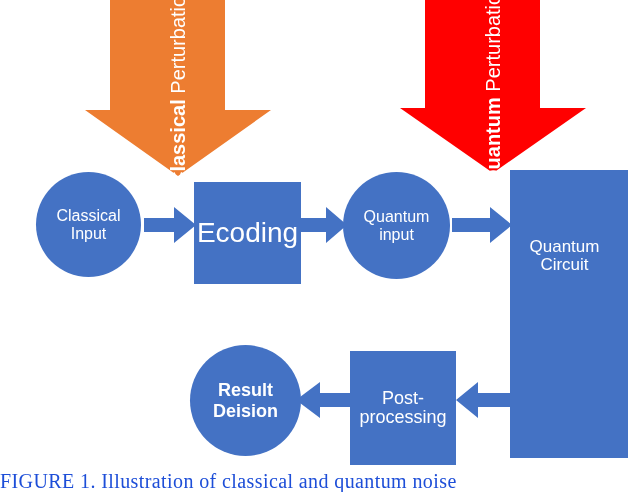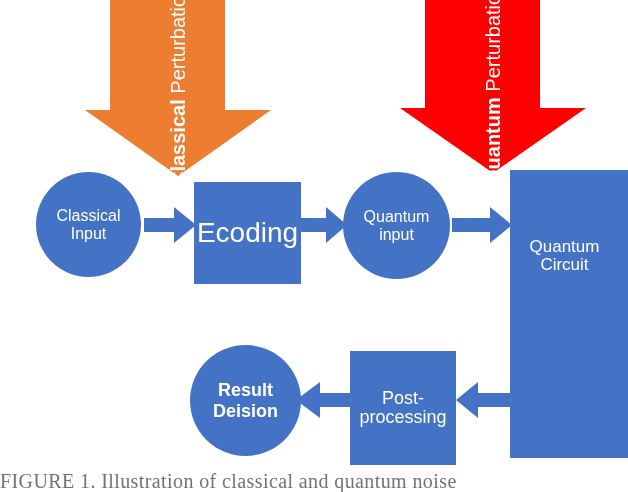--- a/index.html
+++ b/index.html
@@ -63,21 +63,21 @@
     line-height: 1.0;
   }
   .attack-text .bold { font-weight: bold; }
 
   .caption {
     position: absolute;
     left: 0;
     width: 628px;
     font-family: "Liberation Serif", serif;
     font-size: 20px;
-    color: #737373;
+    color: #1d4ed8;
     letter-spacing: 0.4px;
     white-space: nowrap;
     overflow: hidden;
   }
 </style>
 </head>
 <body>
 
 <div id="canvas">
 

